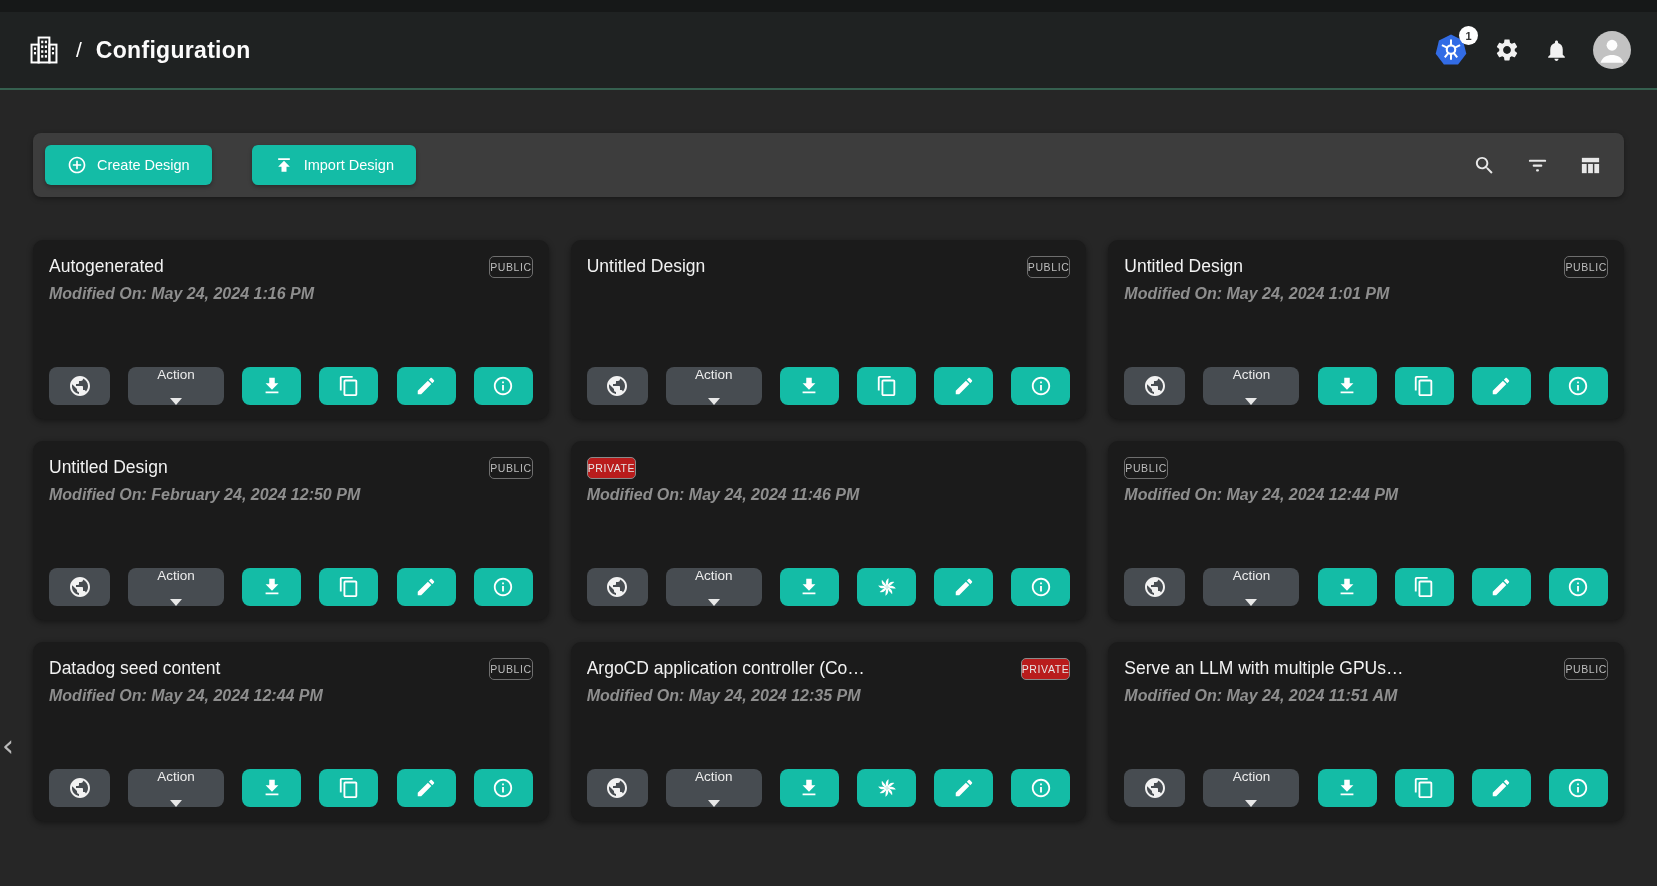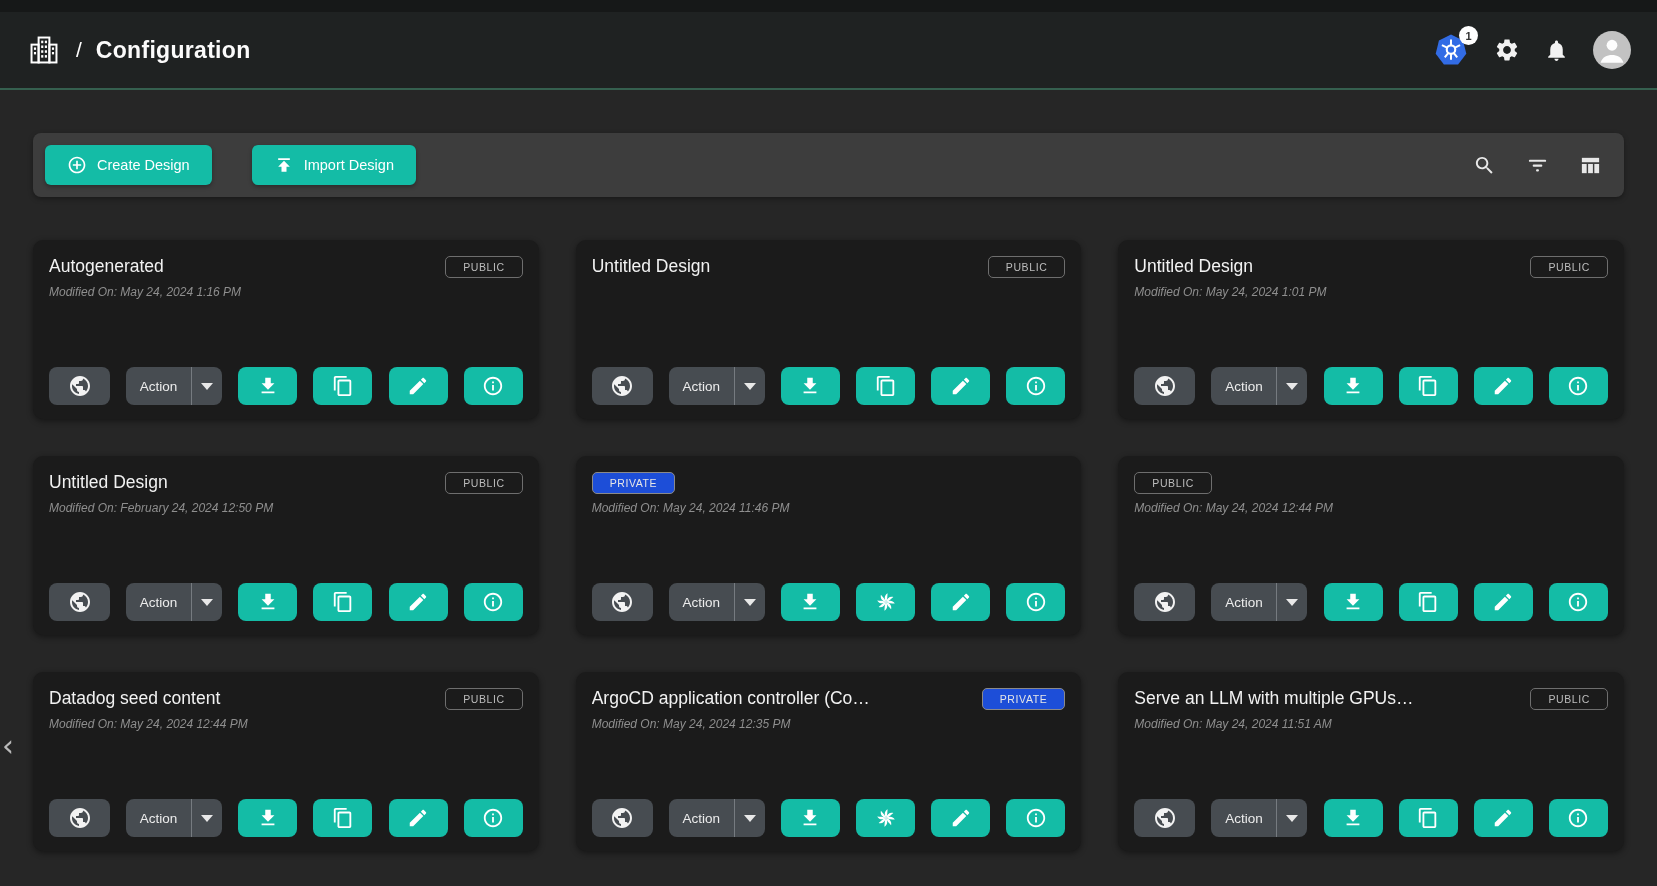--- a/index.html
+++ b/index.html
@@ -57,21 +57,21 @@
     display: flex; align-items: center; gap: 10px;
     padding: 0 22px; cursor: pointer;
     box-shadow: 0 2px 4px rgba(0,0,0,.3);
   }
   .toolbar-right { margin-left: auto; display: flex; align-items: center; gap: 30px; }
   
   .grid {
     margin: 43px 33px 0 33px;
     display: grid;
     grid-template-columns: repeat(3, 1fr);
-    gap: 37px;
+    gap: 22px;
   }
   .card {
     background: #1b1b1b;
     border-radius: 10px;
     height: 179px;
     padding: 16px 16px 14px 16px;
     display: flex; flex-direction: column;
     box-shadow: 0 2px 6px rgba(0,0,0,.45);
   }
   .card-head { display: flex; align-items: flex-start; }
@@ -80,43 +80,43 @@
     font-size: 17.5px; font-weight: 500; color: #f2f2f2;
     white-space: nowrap; overflow: hidden; text-overflow: ellipsis;
     padding-right: 12px;
   }
   .badge {
     flex: 0 0 auto;
     font-size: 10.5px; letter-spacing: .6px;
     color: #bdbdbd;
     border: 1px solid #6e6e6e;
     border-radius: 5px;
-    padding: 4px 17px;
+    padding: 4px 0;
     background: transparent;
     cursor: pointer;
   }
-  .badge.badge-filled { background: #1d4ed8; border-color: #8a8a8a; color: #e6e6e6; }
+  .badge.badge-filled { background: #b91c1c; border-color: #8a8a8a; color: #e6e6e6; }
   .card-modified {
     margin-top: 7px;
-    font-size: 12px; font-style: italic; font-weight: 400;
+    font-size: 16px; font-style: italic; font-weight: 700;
     color: #8e8e8e;
   }
   .card-actions {
     margin-top: auto;
     display: flex; justify-content: space-between; align-items: center;
   }
   .btn {
     height: 38px; border: none; border-radius: 8px;
     display: flex; align-items: center; justify-content: center;
     cursor: pointer; font-family: inherit;
   }
   .btn-gray { background: #474c51; }
   .btn-teal { background: var(--accent); width: 59px; }
   .btn-globe { width: 61px; }
-  .btn-action { width: 96px; padding: 0; }
+  .btn-action { width: 96px; padding: 0; flex-direction: column; }
   .action-label { font-size: 13.5px; color: #ececec; flex: 1; text-align: center; cursor: pointer; }
   .action-divider { width: 1px; align-self: stretch; background: #767b80; }
   .action-caret { width: 30px; display: flex; align-items: center; justify-content: center; cursor: pointer; }
   .caret-shape {
     width: 0; height: 0;
     border-left: 6px solid transparent;
     border-right: 6px solid transparent;
     border-top: 7px solid #e8e8e8;
   }
   

